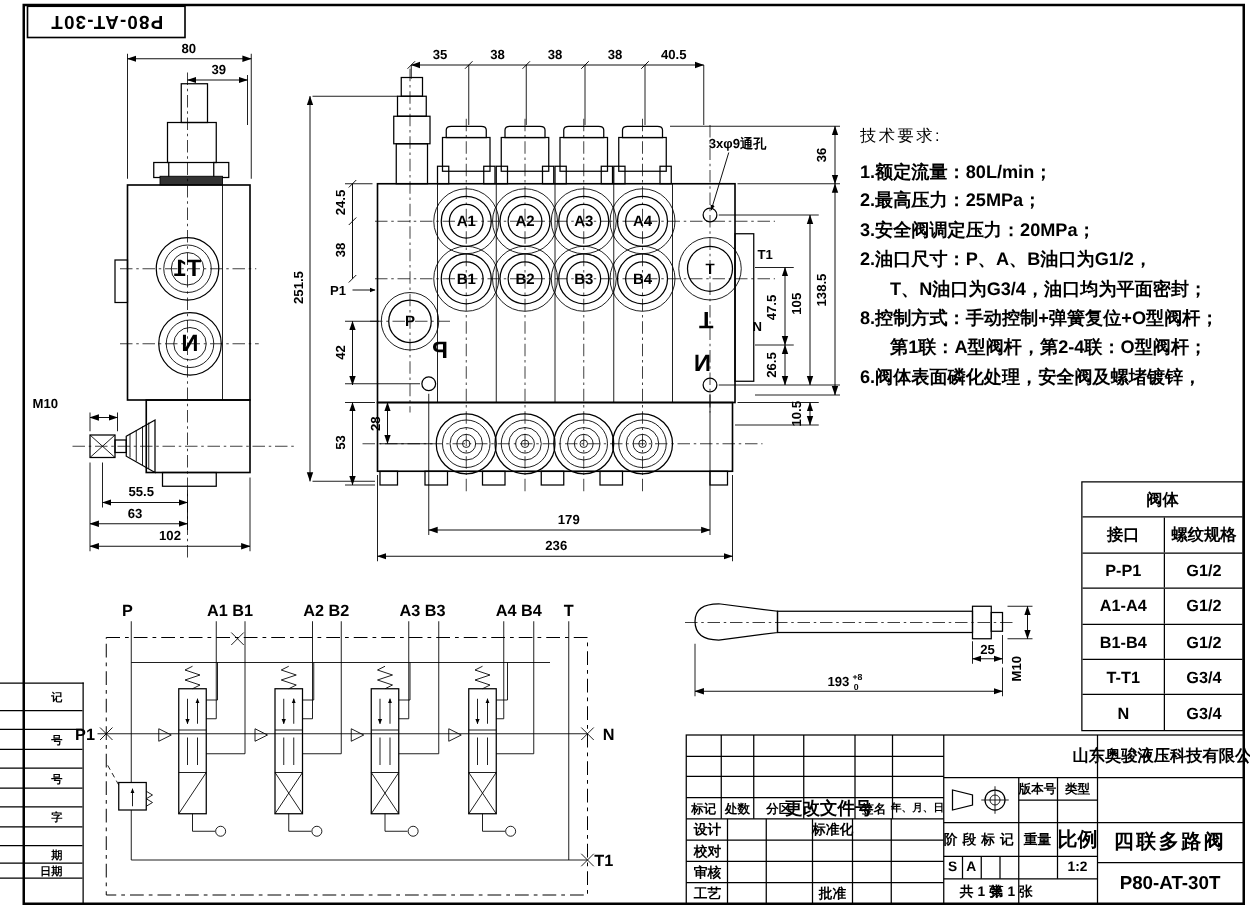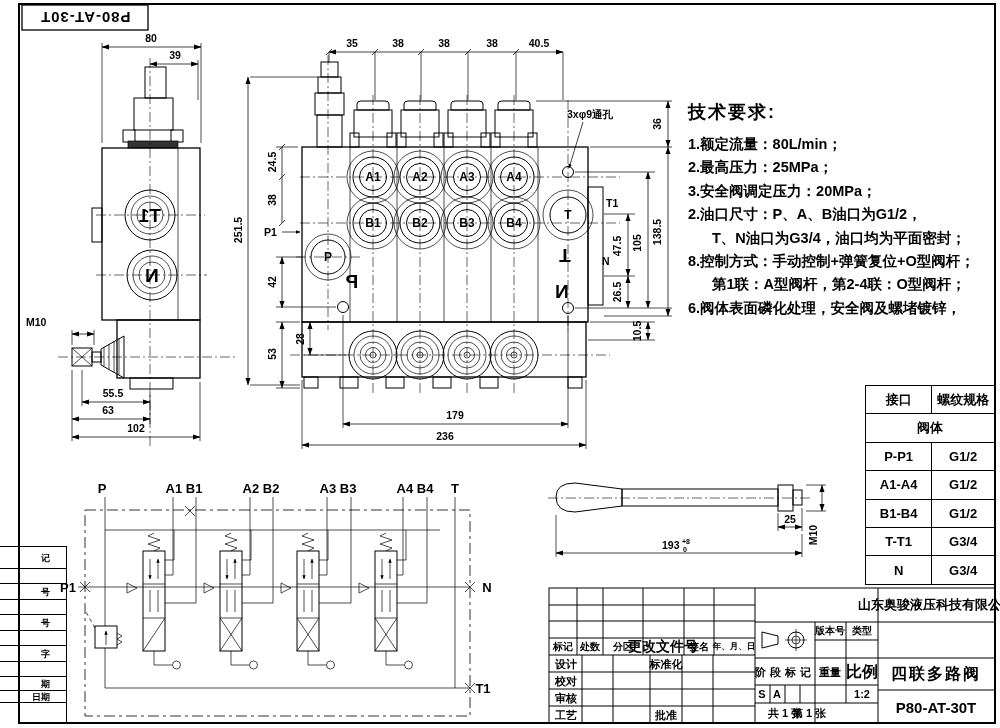--- a/index.html
+++ b/index.html
@@ -20,21 +20,21 @@
   text.mid{text-anchor:middle}
   text.port{font-size:12px;font-weight:bold;text-anchor:middle;dominant-baseline:central}
   text.cast{font-size:19px;font-weight:bold;text-anchor:middle;dominant-baseline:central}
   text.sch{font-size:13px;font-weight:bold;text-anchor:middle}
   text.tol{font-size:7px;font-weight:bold}
   
   .abs{position:absolute}
   #stamp{left:22px;top:5px;width:126px;height:25px;display:flex;align-items:center;justify-content:center}
   #stamp span{transform:rotate(180deg);font-weight:bold;font-size:15px;letter-spacing:1px}
   #tech{left:688px;top:100px;width:305px}
-  #tech .tr-title{font-size:18px;font-weight:bold;margin-bottom:9px;letter-spacing:2px}
+  #tech .tr-title{font-size:13px;font-weight:normal;margin-bottom:9px;letter-spacing:2px}
   #tech .trl{font-size:14.5px;font-weight:bold;line-height:23.4px;white-space:nowrap}
   #tech .ind{padding-left:24px}
   #ptable{left:865px;top:385px;width:130px;border:1.6px solid #000;box-sizing:border-box}
   #ptable .prow{display:flex;border-top:1.3px solid #000;height:27.4px;align-items:stretch}
   #ptable .prow:first-child{border-top:none}
   #ptable .pc{flex:0 0 51%;display:flex;align-items:center;justify-content:center;
       font-weight:bold;font-size:13px;box-sizing:border-box}
   #ptable .pc2{flex:1;border-left:1.3px solid #000}
   #ptable .full{flex:1;border-left:none}
   .tbt{position:absolute;transform:translate(-50%,-50%);font-weight:bold;white-space:nowrap}
@@ -418,26 +418,26 @@
   <div class="trl">3.安全阀调定压力：20MPa；</div>
   <div class="trl">2.油口尺寸：P、A、B油口为G1/2，</div>
   <div class="trl ind">T、N油口为G3/4，油口均为平面密封；</div>
   <div class="trl">8.控制方式：手动控制+弹簧复位+O型阀杆；</div>
   <div class="trl ind">第1联：A型阀杆，第2-4联：O型阀杆；</div>
   <div class="trl">6.阀体表面磷化处理，安全阀及螺堵镀锌，</div>
 </div>
 
 <div id="ptable" class="abs">
   <div class="prow">
+        <div class="pc full">阀体</div>
+      </div>
+  <div class="prow">
     <div class="pc">接口</div>
     <div class="pc pc2">螺纹规格</div>
   </div>
-  <div class="prow">
-        <div class="pc full">阀体</div>
-      </div>
   <div class="prow">
     <div class="pc">P-P1</div>
     <div class="pc pc2">G1/2</div>
   </div>
   <div class="prow">
     <div class="pc">A1-A4</div>
     <div class="pc pc2">G1/2</div>
   </div>
   <div class="prow">
     <div class="pc">B1-B4</div>

